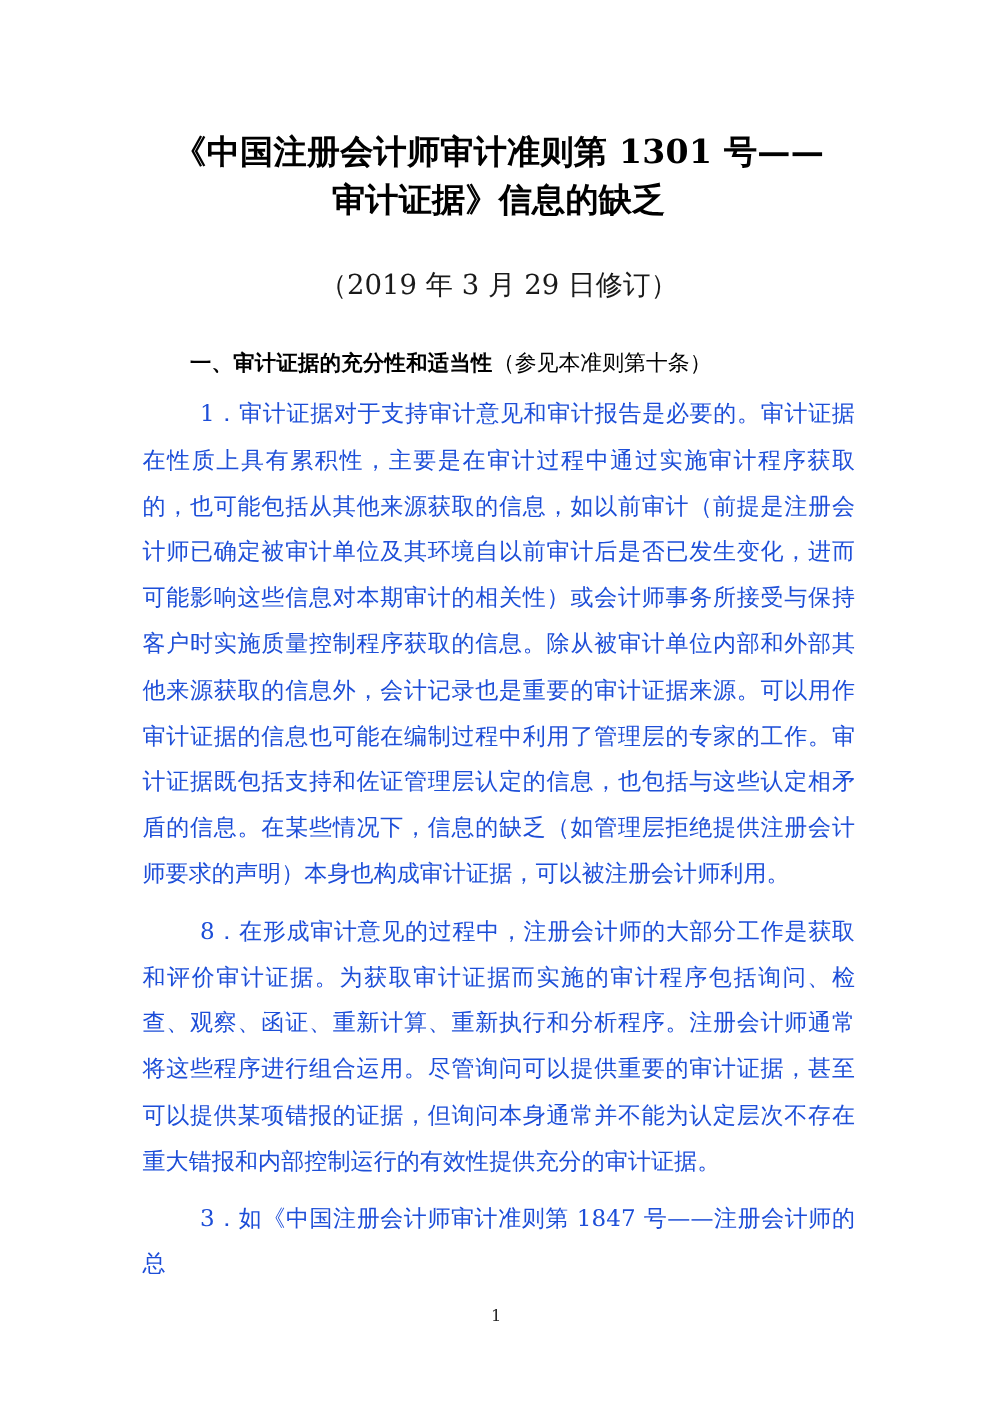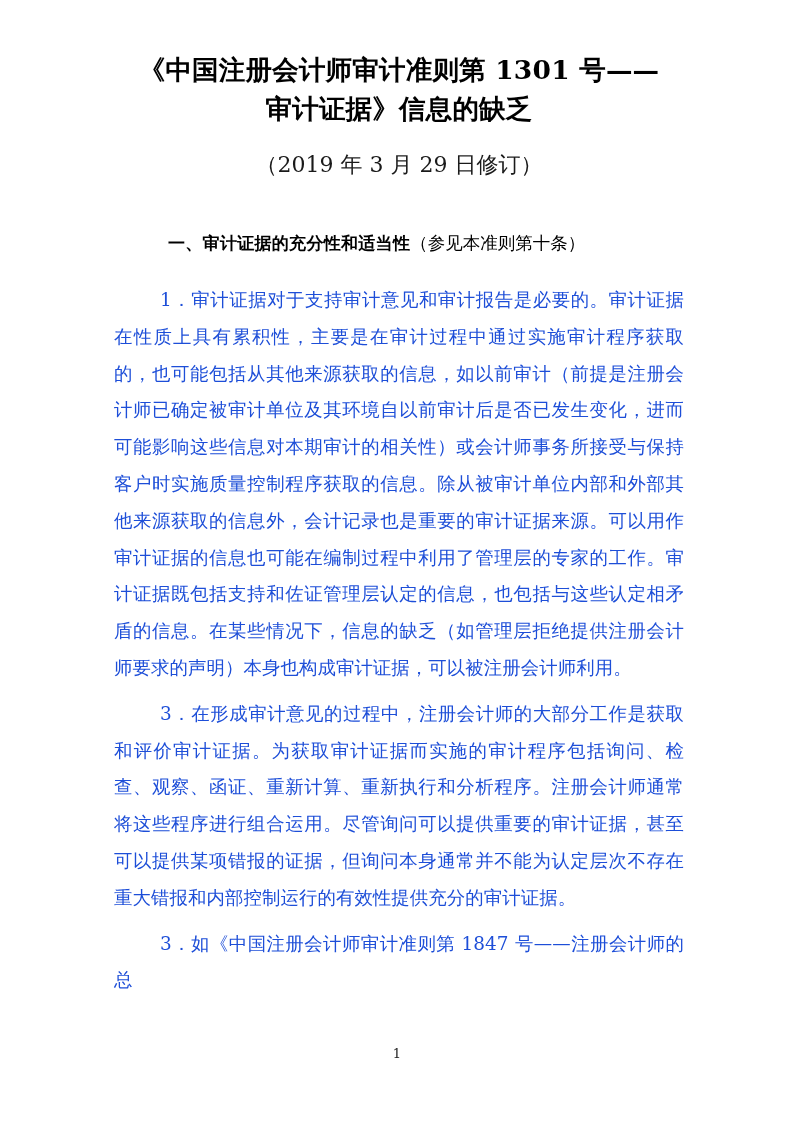--- a/index.html
+++ b/index.html
@@ -26,22 +26,22 @@
 
   .content {
     position: absolute;
     left: 114px;
     top: 0;
     width: 570px;
   }
 
   
   .doc-title {
-    margin: 0;
-    padding-top: 50px;
+    margin: 12px;
+    padding-top: 90px;
     text-align: center;
     font-family: "DejaVu Serif", "Liberation Serif", serif;
     font-weight: bold;
     font-size: 26.5px;
     line-height: 39px;
     letter-spacing: 0.2px;
     color: #000000;
   }
   .doc-title .t-line {
     display: block;
@@ -54,21 +54,21 @@
     padding-top: 24px;
     text-align: center;
     font-family: "DejaVu Serif", "Liberation Serif", serif;
     font-size: 22px;
     line-height: 26px;
     color: #1a1a1a;
   }
 
   
   .section-heading {
-    margin: 16px;
+    margin: 0;
     padding-top: 35px;
     text-indent: 38px;
     font-size: 18px;
     line-height: 28px;
     color: #000000;
     font-weight: normal;
   }
   .section-heading .hd-bold {
     font-family: "DejaVu Sans", "Liberation Sans", sans-serif;
     font-weight: bold;
@@ -123,20 +123,20 @@
       <span class="t-line">审计证据》信息的缺乏</span>
     </h1>
 
     <p class="doc-subtitle">（2019 年 3 月 29 日修订）</p>
 
     <p class="section-heading">
       <span class="hd-bold">一、审计证据的充分性和适当性</span><span class="hd-ref">（参见本准则第十条）</span>
     </p>
 
     <p class="para">1．审计证据对于支持审计意见和审计报告是必要的。审计证据在性质上具有累积性，主要是在审计过程中通过实施审计程序获取的，也可能包括从其他来源获取的信息，如以前审计（前提是注册会计师已确定被审计单位及其环境自以前审计后是否已发生变化，进而可能影响这些信息对本期审计的相关性）或会计师事务所接受与保持客户时实施质量控制程序获取的信息。除从被审计单位内部和外部其他来源获取的信息外，会计记录也是重要的审计证据来源。可以用作审计证据的信息也可能在编制过程中利用了管理层的专家的工作。审计证据既包括支持和佐证管理层认定的信息，也包括与这些认定相矛盾的信息。在某些情况下，信息的缺乏（如管理层拒绝提供注册会计师要求的声明）本身也构成审计证据，可以被注册会计师利用。</p>
-    <p class="para">3．在形成审计意见的过程中，注册会计师的大部分工作是获取和评价审计证据。为获取审计证据而实施的审计程序包括询问、检查、观察、函证、重新计算、重新执行和分析程序。注册会计师通常将这些程序进行组合运用。尽管询问可以提供重要的审计证据，甚至可以提供某项错报的证据，但询问本身通常并不能为认定层次不存在重大错报和内部控制运行的有效性提供充分的审计证据。</p>
+    <p class="para">8．在形成审计意见的过程中，注册会计师的大部分工作是获取和评价审计证据。为获取审计证据而实施的审计程序包括询问、检查、观察、函证、重新计算、重新执行和分析程序。注册会计师通常将这些程序进行组合运用。尽管询问可以提供重要的审计证据，甚至可以提供某项错报的证据，但询问本身通常并不能为认定层次不存在重大错报和内部控制运行的有效性提供充分的审计证据。</p>
     <p class="para">3．如《中国注册会计师审计准则第 1847 号——注册会计师的总</p>
 
   </div>
 
   <div class="page-number">1</div>
 
 </div>
 
 </body></html>

